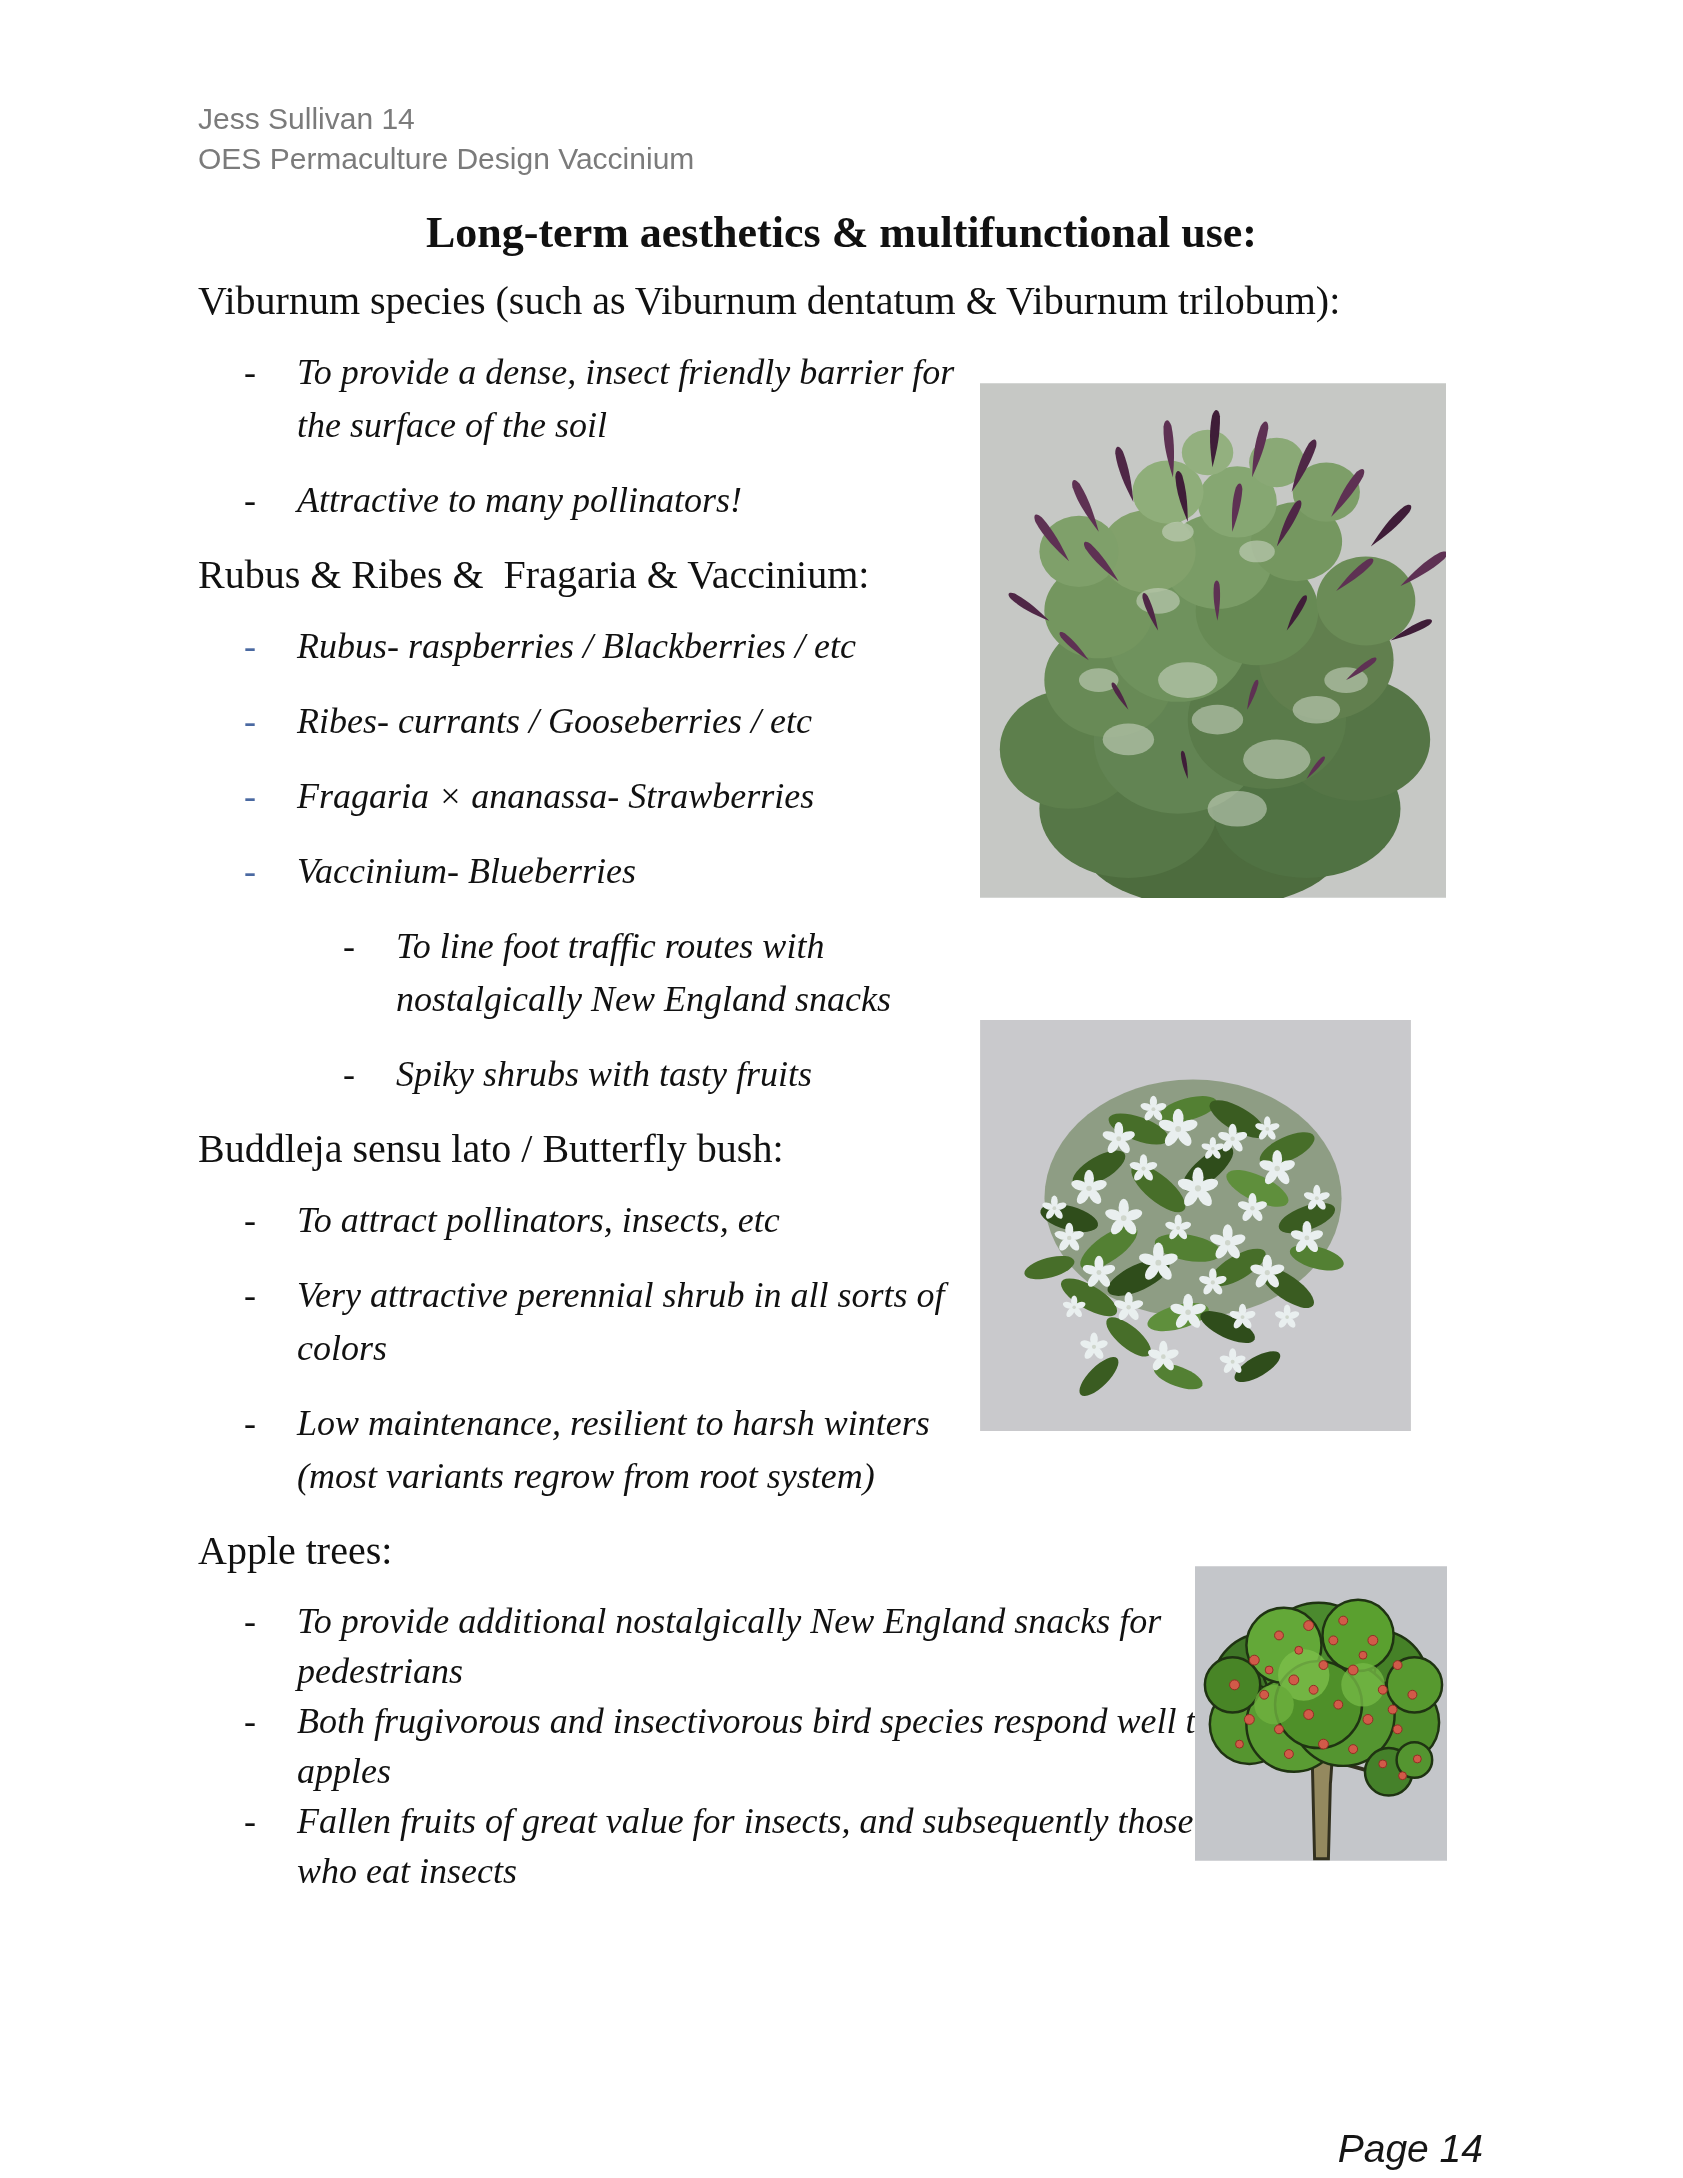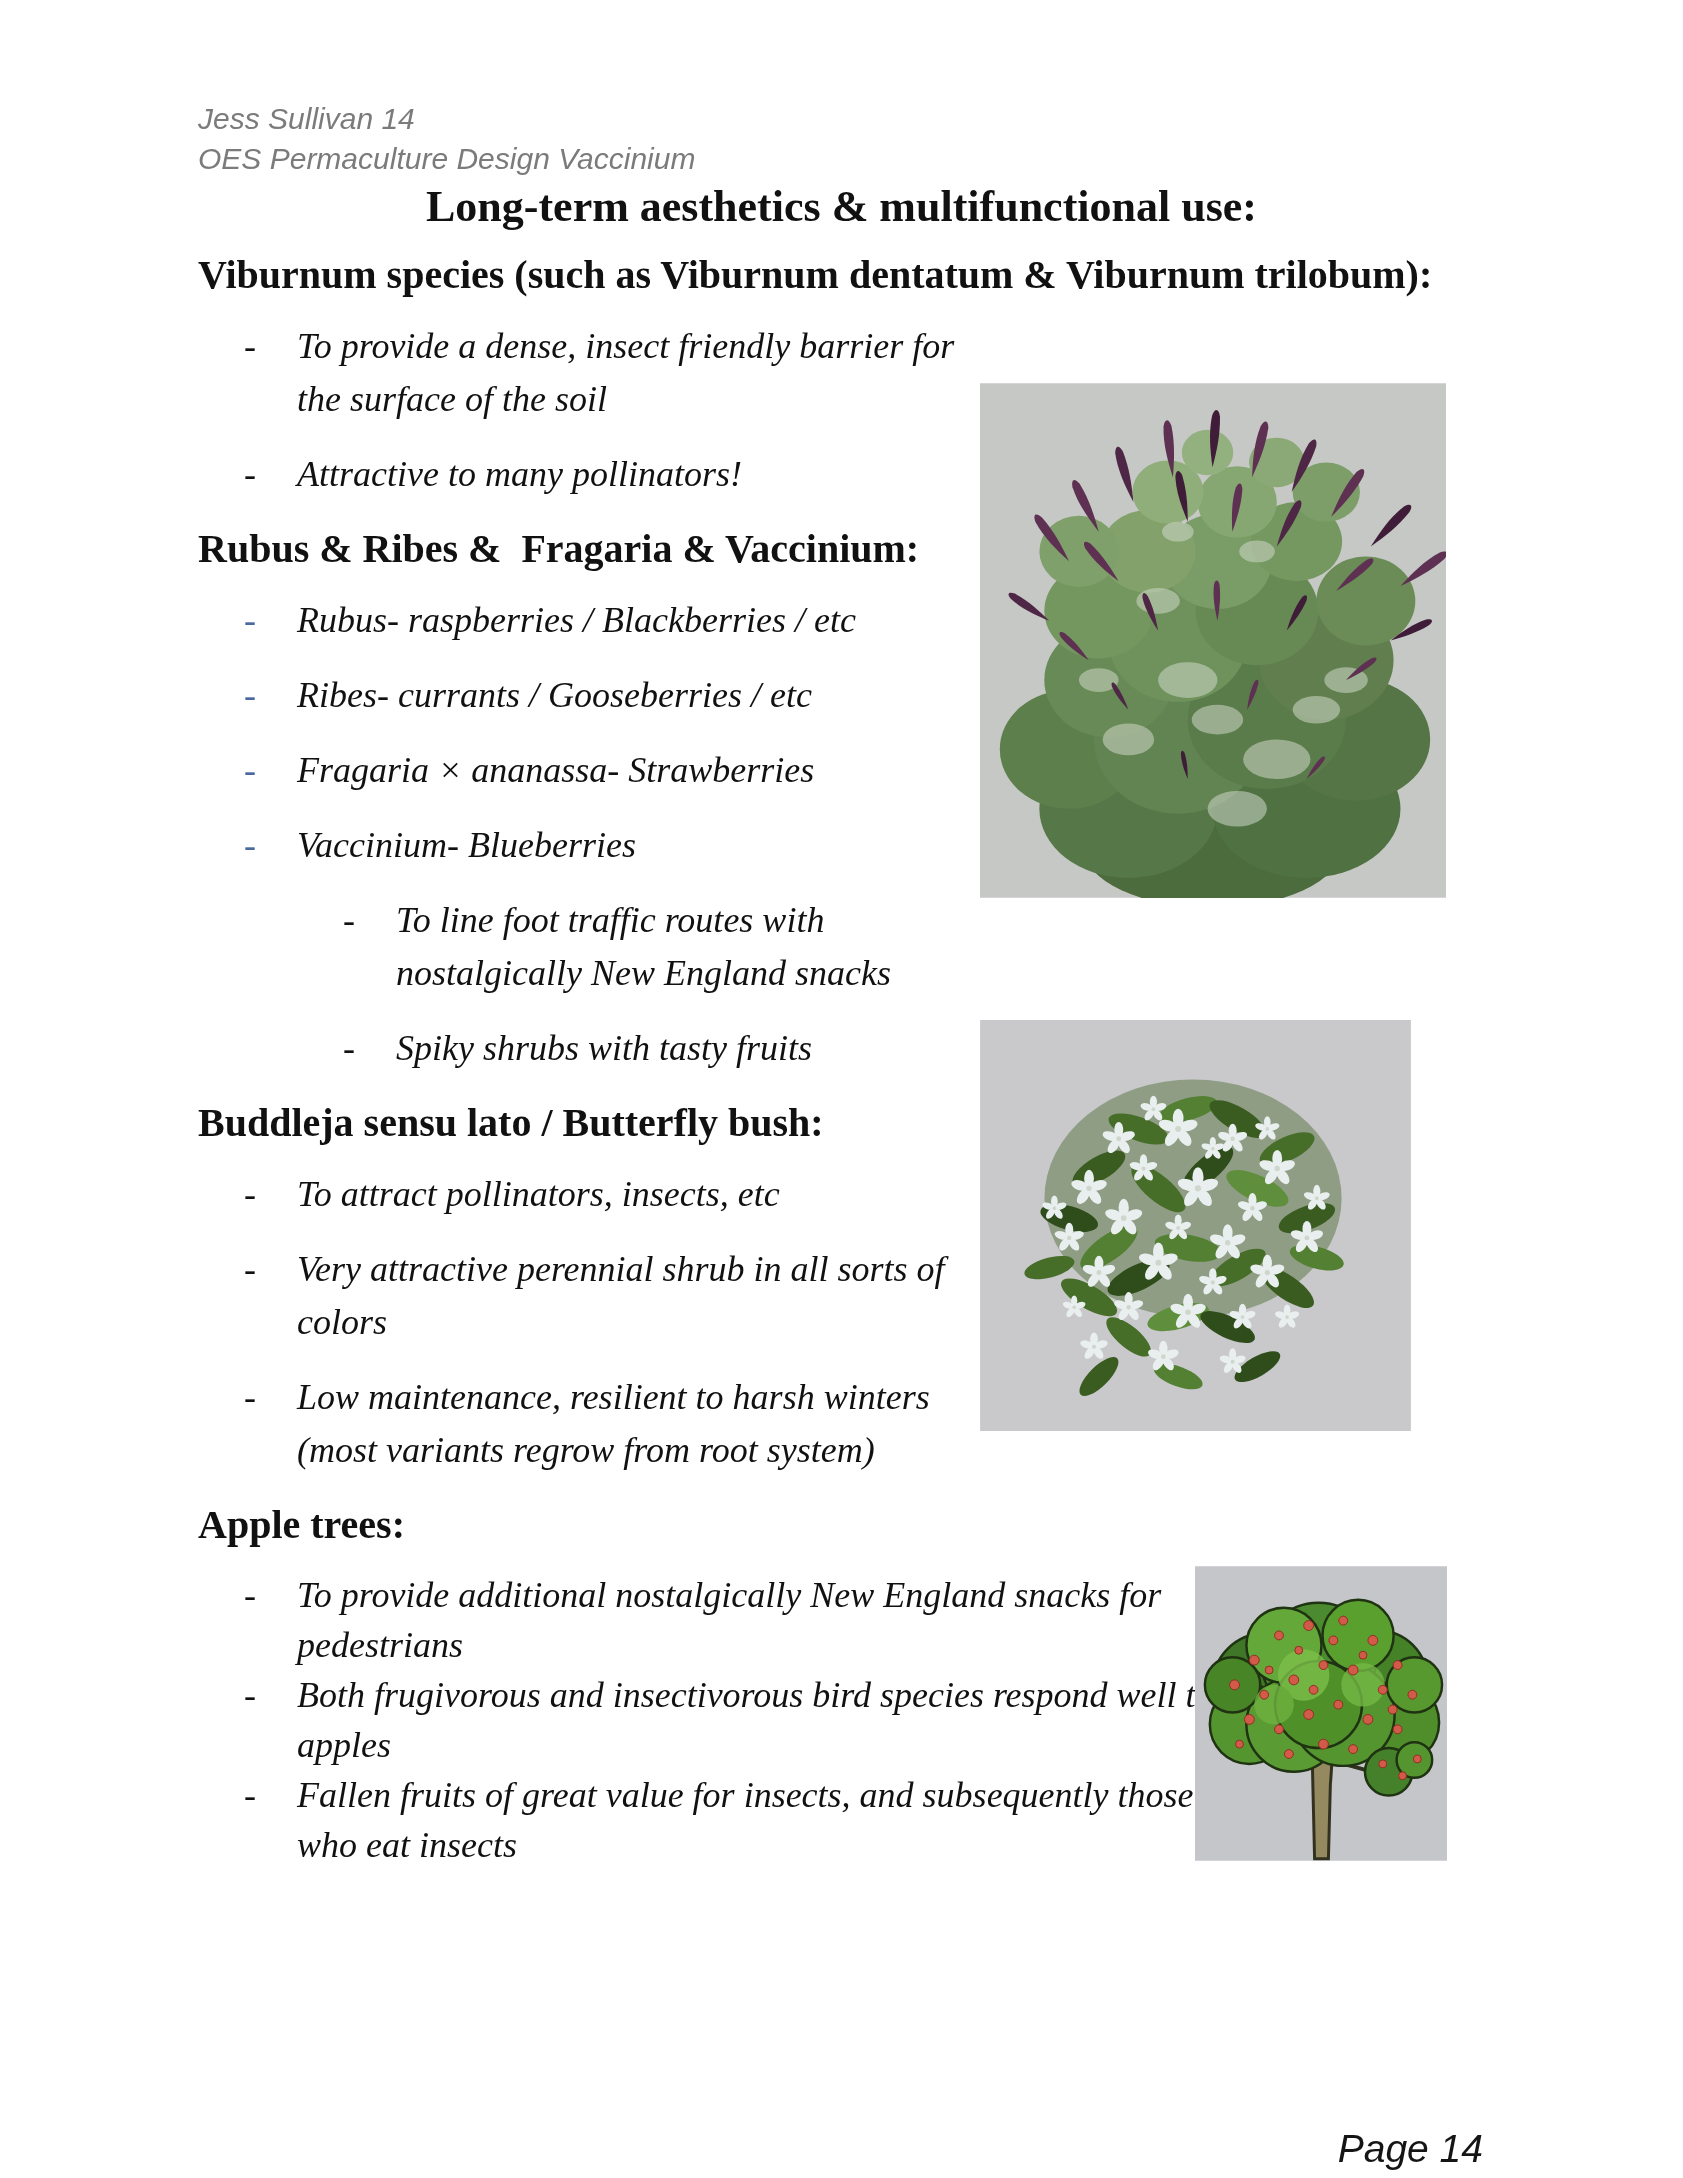--- a/index.html
+++ b/index.html
@@ -3,31 +3,31 @@
 <meta charset="utf-8">
 <style>
   html,body { margin:0; padding:0; background:#ffffff; }
   .page {
     position:relative; width:1683px; height:2178px; background:#ffffff;
     font-family:"Liberation Serif", serif; color:#111; overflow:hidden;
   }
   .content { position:absolute; left:198px; top:99px; width:1287px; }
 
   .doc-header {
-    font-family:"Liberation Sans", sans-serif; font-style:italic;
-    font-size:30px; line-height:40px; color:#7b7b7b; 
+    font-family:"Liberation Sans", sans-serif; 
+    font-size:30px; line-height:40px; color:#7b7b7b; margin-bottom:26px;
   }
 
   .page-title {
     font-weight:bold; font-size:44px; line-height:56px;
     text-align:center; width:100%;
   }
 
   .sec-heading {
-    font-weight:bold; font-size:40px; line-height:51px;
+    font-weight:normal; font-size:40px; line-height:51px;
     margin:14px 0 20px 0; white-space:pre-wrap;
   }
 
   ul.dash { list-style:none; margin:0; padding:0;font-style:italic; }
   ul.dash > li {
     position:relative; padding-left:99px;
     font-size:36px; line-height:53px; margin-bottom:22px;
   }
   ul.dash > li::before { content:"-"; position:absolute; left:46px; top:0; }
 

